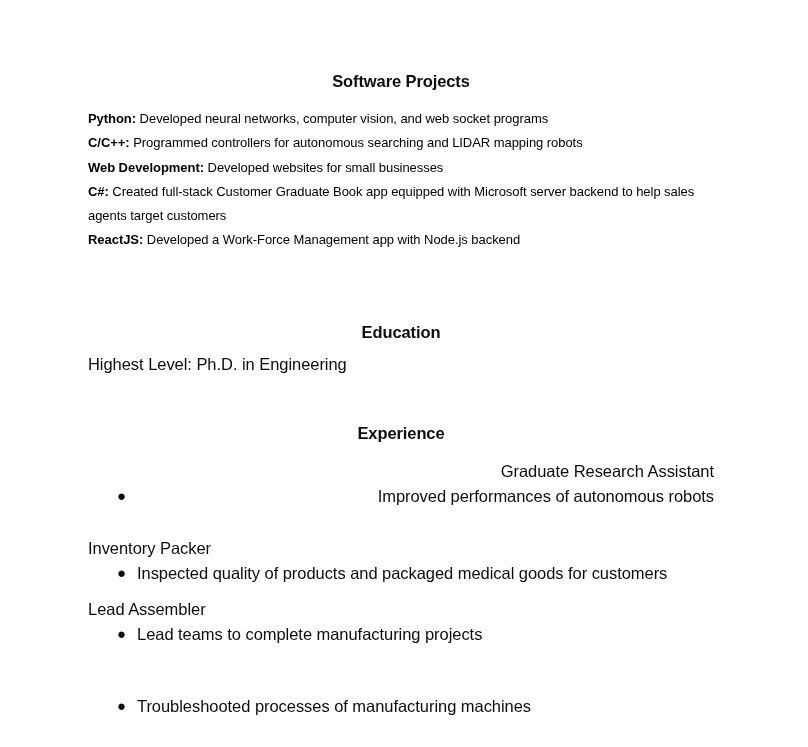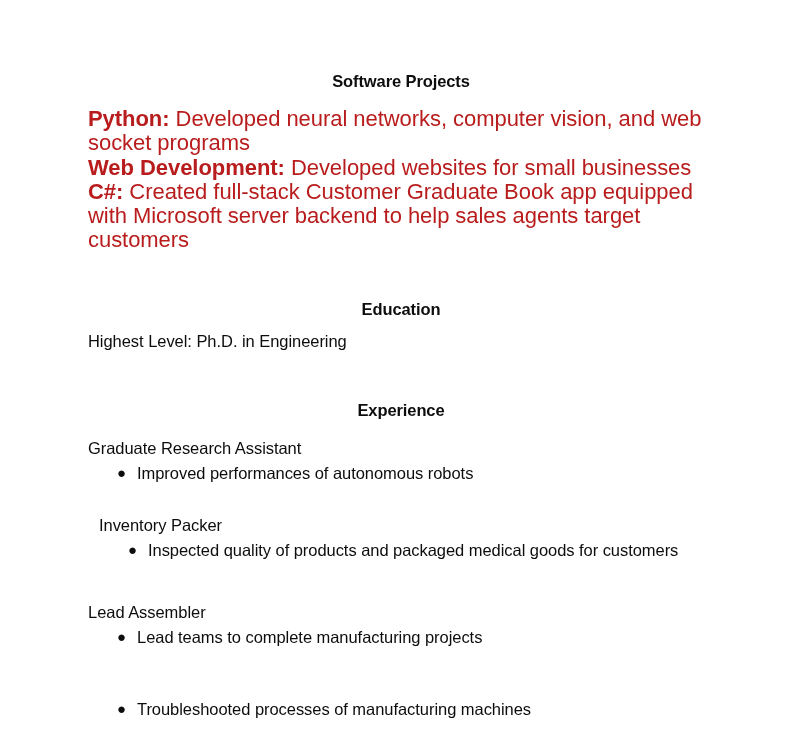--- a/index.html
+++ b/index.html
@@ -41,23 +41,23 @@
   }
 
   .heading-software { margin-top: 72px; }
   .heading-education { margin-top: 0; }
   .heading-experience { margin-top: 0; }
 
   .projects {
     margin-top: 16px;
   }
   .project-line {
-    font-size: 22px;
+    font-size: 13px;
     line-height: 24.3px;
-    color: #b91c1c;
+    color: #000000;
     letter-spacing: -0.05px;
   }
   .project-line .label {
     font-weight: bold;
   }
 
   .edu-line {
     font-size: 16.5px;
     line-height: 24px;
     letter-spacing: -0.05px;
@@ -96,52 +96,58 @@
 <div class="page">
   <div class="content">
 
     <div class="section-heading heading-software">Software Projects</div>
 
     <div class="projects">
       <div class="project-line">
         <span class="label">Python:</span><span> Developed neural networks, computer vision, and web socket programs</span>
       </div>
       <div class="project-line">
+        <span class="label">C/C++:</span><span> Programmed controllers for autonomous searching and LIDAR mapping robots</span>
+      </div>
+      <div class="project-line">
         <span class="label">Web Development:</span><span> Developed websites for small businesses</span>
       </div>
       <div class="project-line">
         <span class="label">C#:</span><span> Created full-stack Customer Graduate Book app equipped with Microsoft server backend to help sales agents target customers</span>
       </div>
+      <div class="project-line">
+        <span class="label">ReactJS:</span><span> Developed a Work-Force Management app with Node.js backend</span>
+      </div>
     </div>
 
-    <div class="section-heading heading-education" style="margin-top:47px;">Education</div>
+    <div class="section-heading heading-education" style="margin-top:70px;">Education</div>
 
     <div class="edu-line">Highest Level: Ph.D. in Engineering</div>
 
     <div class="section-heading heading-experience" style="margin-top:48px;">Experience</div>
 
-    <div class="job" style="margin-top:16px;">
+    <div class="job" style="margin-top:16px;text-align:right;">
       <div class="job-title">Graduate Research Assistant</div>
       <ul class="bullets">
         <li>
           <span class="dot">●</span><span>Improved performances of autonomous robots</span>
         </li>
       </ul>
     </div>
 
-    <div class="job" style="margin-top:27px;margin-left:11px;">
+    <div class="job" style="margin-top:27px;">
       <div class="job-title">Inventory Packer</div>
       <ul class="bullets">
         <li>
           <span class="dot">●</span><span>Inspected quality of products and packaged medical goods for customers</span>
         </li>
       </ul>
     </div>
 
-    <div class="job" style="margin-top:37px;">
+    <div class="job" style="margin-top:11px;">
       <div class="job-title">Lead Assembler</div>
       <ul class="bullets">
         <li>
           <span class="dot">●</span><span>Lead teams to complete manufacturing projects</span>
         </li>
       </ul>
     </div>
 
     <div class="job" style="margin-top:46px;">
       <ul class="bullets">

